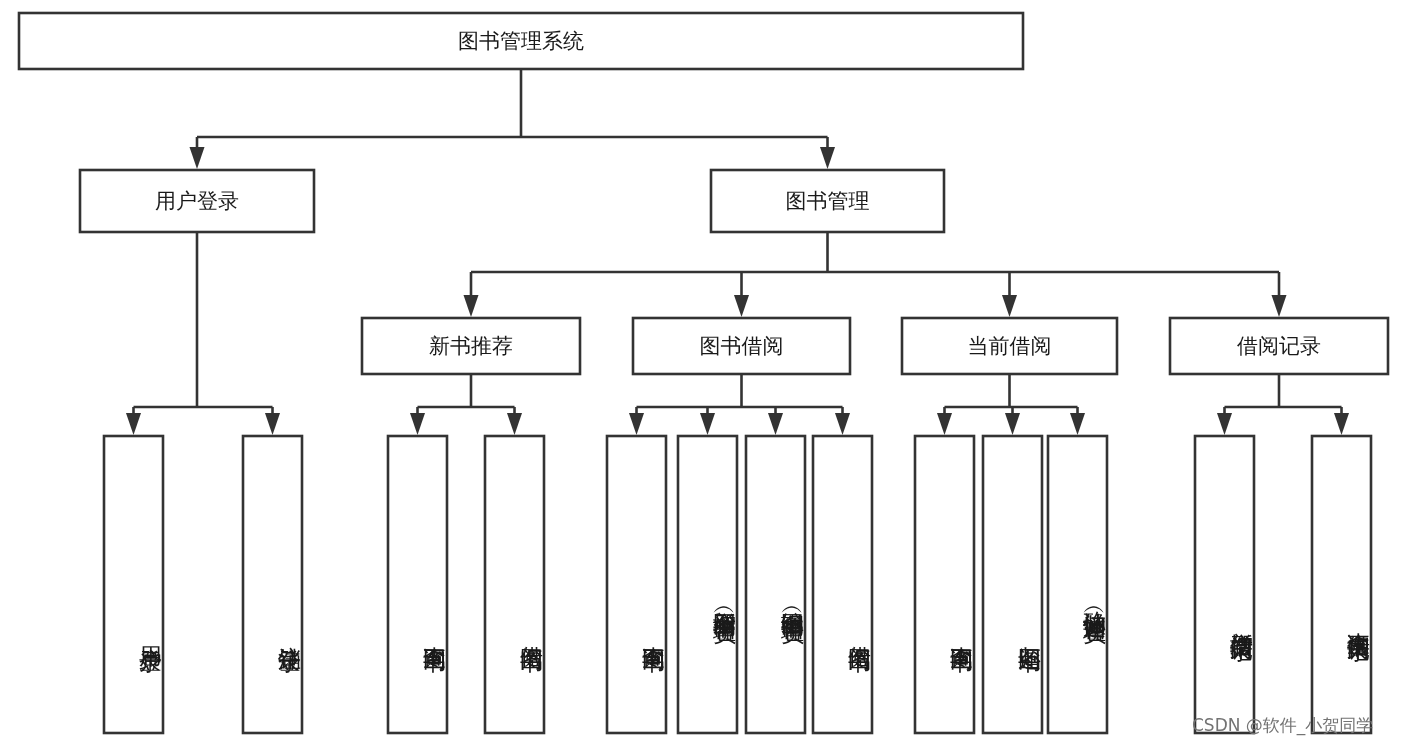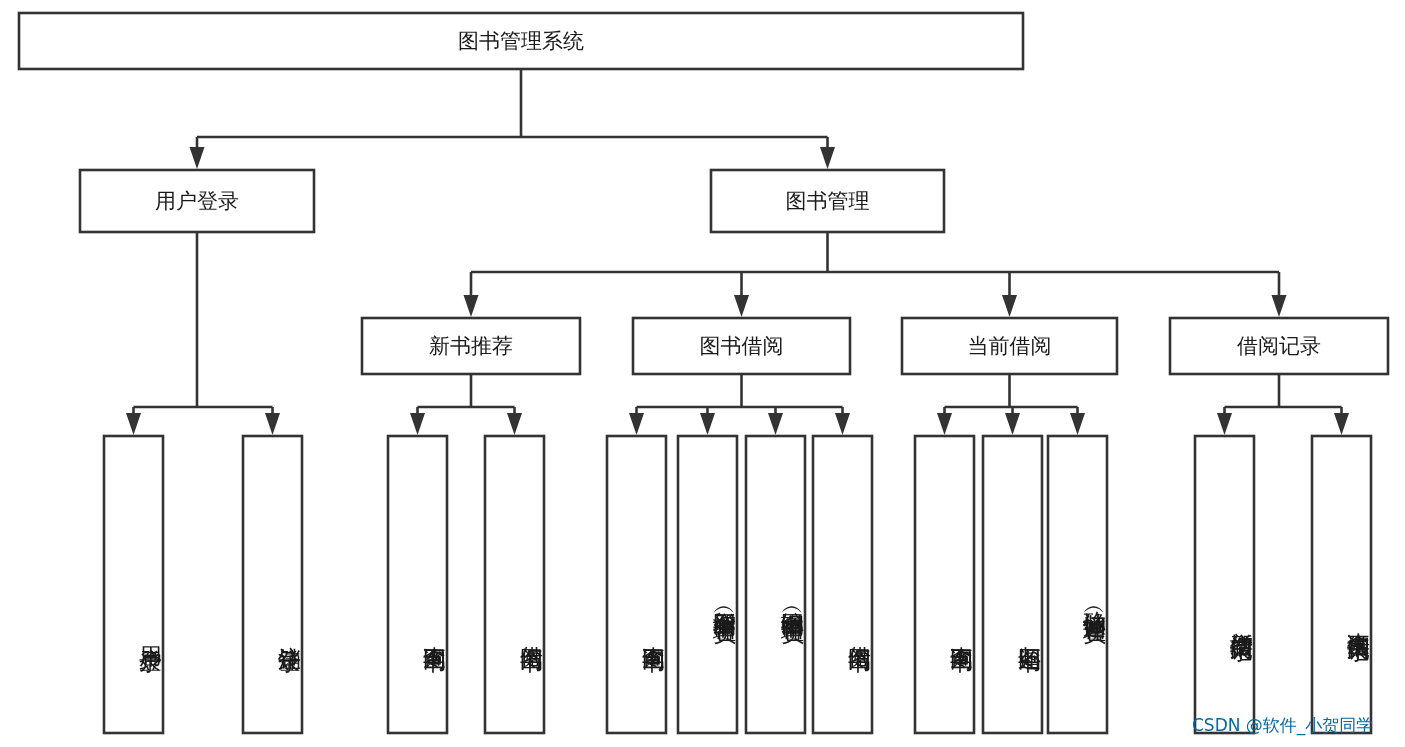--- a/index.html
+++ b/index.html
@@ -60,21 +60,21 @@
     display: flex;
     align-items: flex-start;
     justify-content: center;
     white-space: nowrap;
     user-select: none;
   }
   .watermark {
     position: absolute;
     font-family: "DejaVu Sans", "Liberation Sans", sans-serif;
     font-size: 17px;
-    color: #0369a1;
+    color: #737373;
     white-space: nowrap;
     user-select: none;
   }
 </style>
 </head>
 <body>
 
 <div id="stage">
 
   <svg id="diagram-svg" viewBox="0 0 1405 747">

